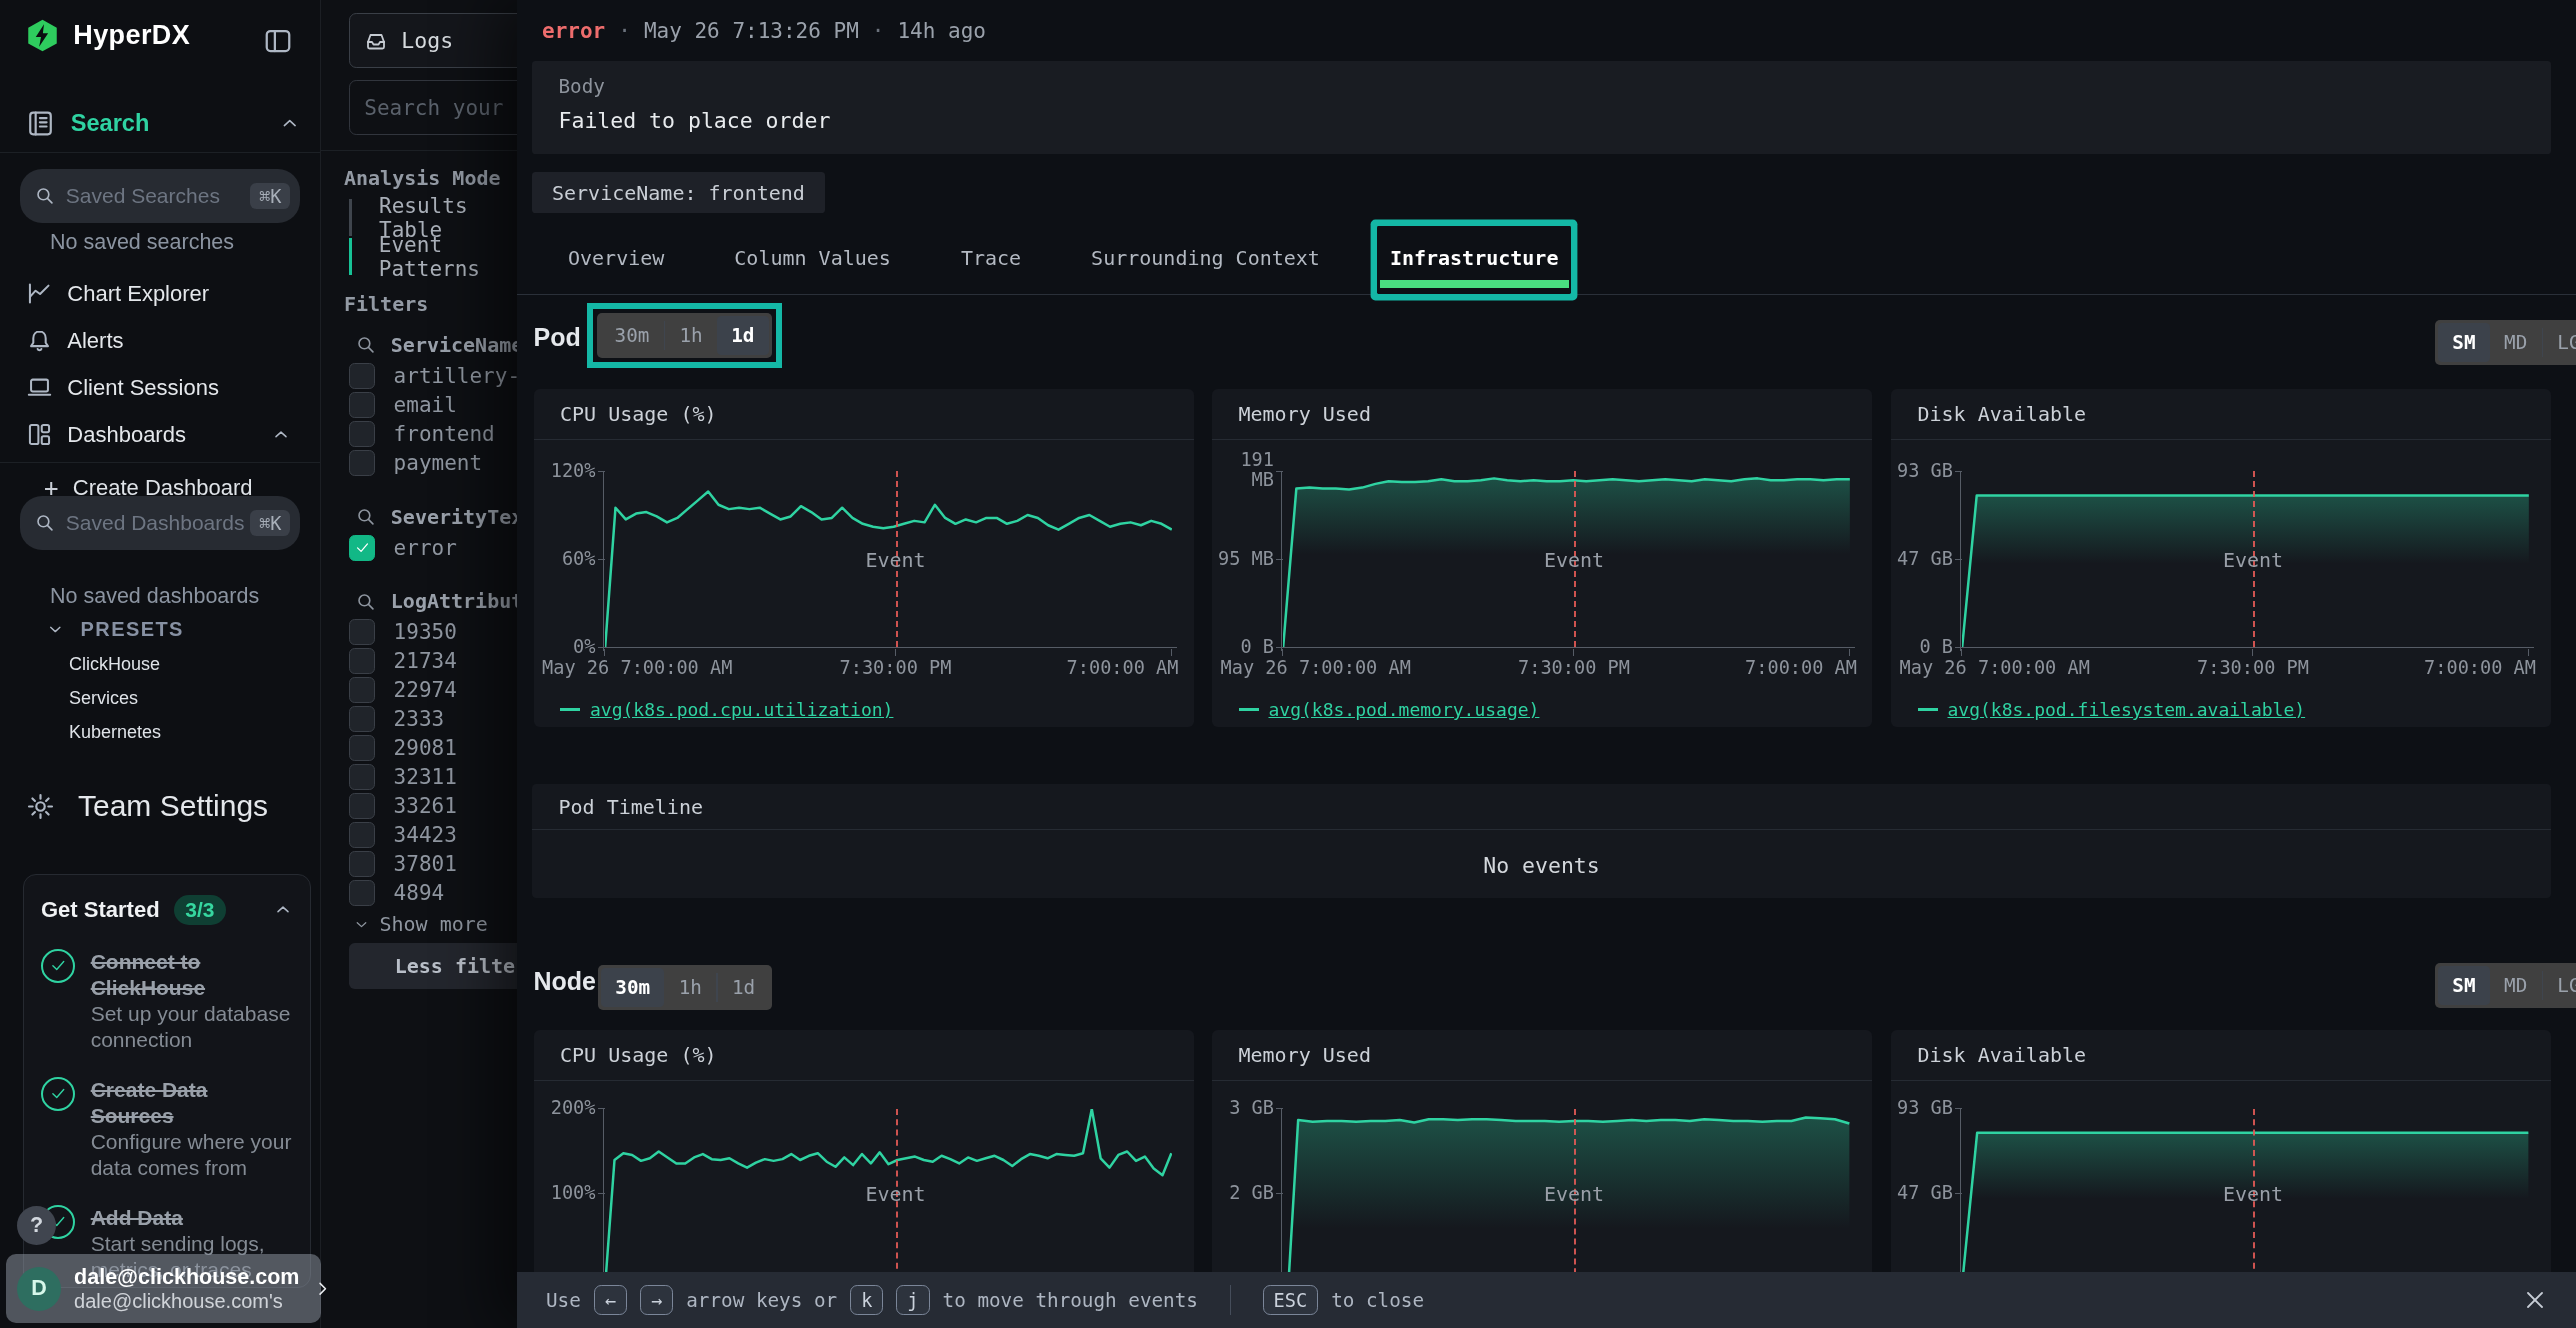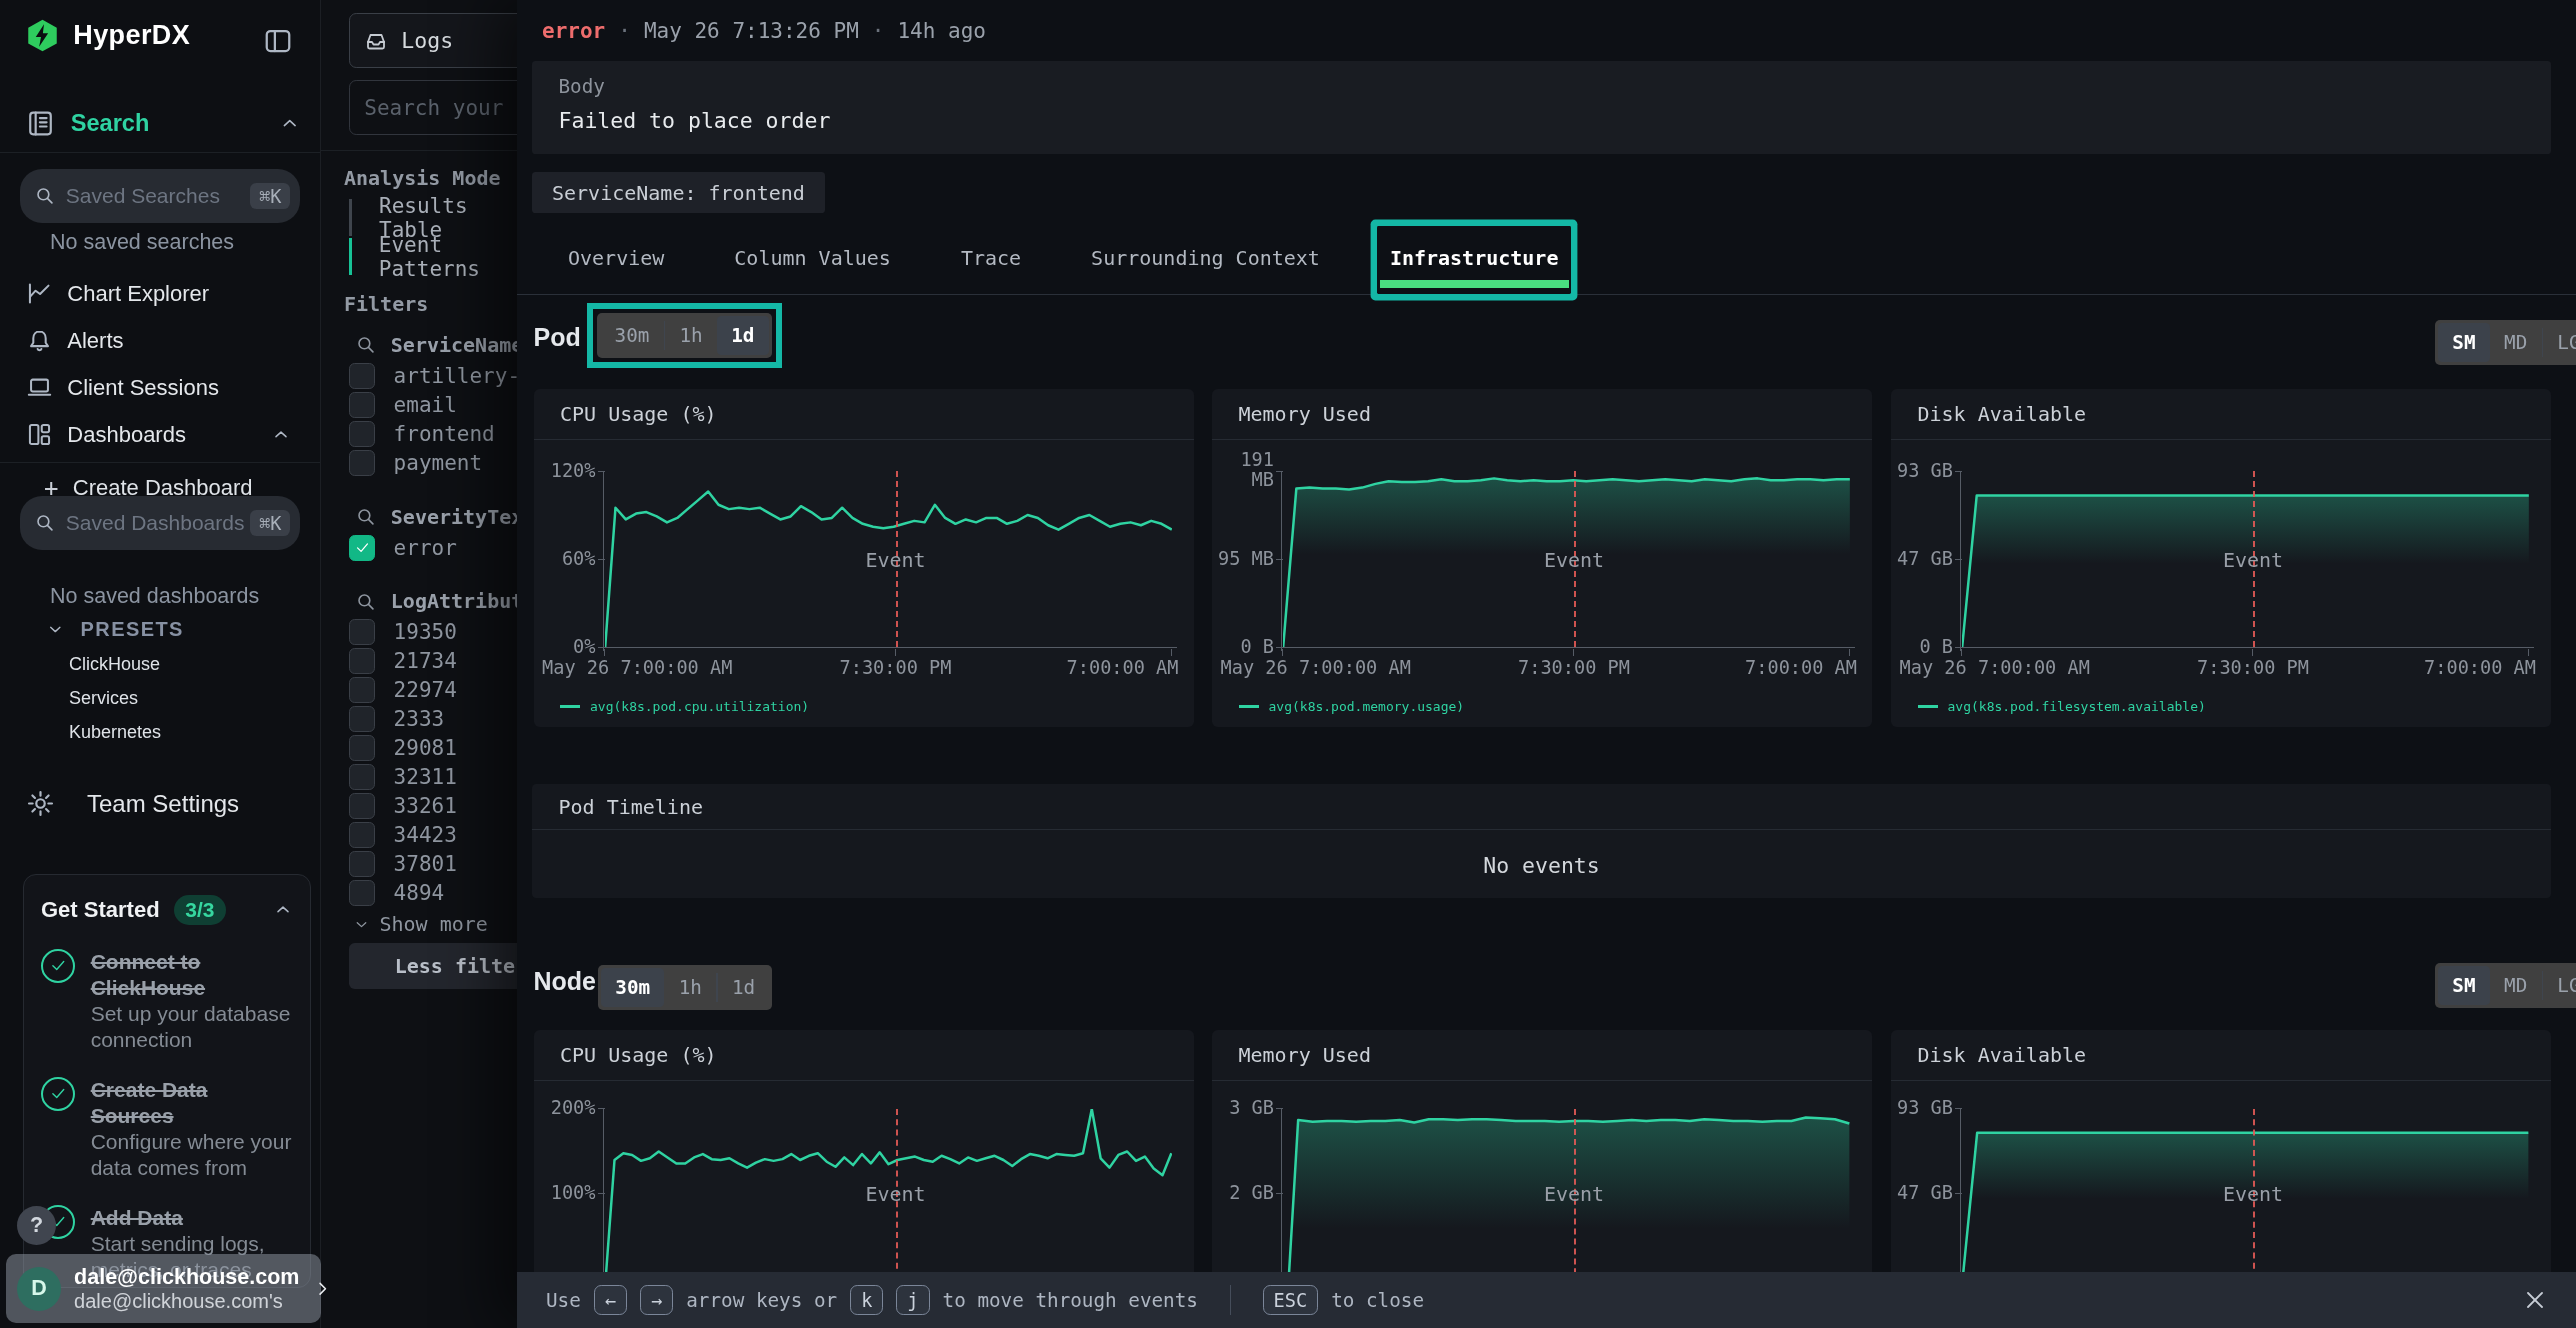--- a/index.html
+++ b/index.html
@@ -32,21 +32,21 @@
   .sb-item .sb-chev { margin-left:auto; margin-right:29px; }
   #sb-menu { position:absolute; left:0; right:0; top:270px; }
   .create-dash { position:absolute; left:44px; top:474px; display:flex; align-items:center; gap:14.3px; cursor:pointer; }
   .create-dash .plus { font-size:24px; color:#c9ced6; }
   .create-dash .lbl { font-size:22px; color:#dfe3e8; }
   .presets-head { position:absolute; left:46px; top:618px; display:flex; align-items:center; gap:16px; cursor:pointer; }
   .presets-head .lbl { font-size:20px; font-weight:600; color:#8791a3; letter-spacing:1.4px; }
   #preset-list { position:absolute; left:69px; top:647px; }
   .preset-item { height:34px; font-size:18px; color:#dfe3e8; display:flex; align-items:center; cursor:pointer; }
   .team-row { position:absolute; left:26px; top:789px; display:flex; align-items:center; cursor:pointer; }
-  .team-row .lbl { margin-left:32px; font-size:24px; color:#e4e7eb; }
+  .team-row .lbl { margin-left:23px; font-size:30px; color:#e4e7eb; }
   #get-started { position:absolute; left:23px; top:874px; width:288px; height:414px; border-radius:13px;
                  border:0.7px solid #262a31; background:#121419; padding:20px 17px; overflow:hidden; }
   .gs-head { display:flex; align-items:center; gap:14.3px; }
   .gs-title { font-size:22px; font-weight:700; color:#f0f2f4; }
   .gs-badge { background:#0f3f33; color:#36d69f; border-radius:715px; padding:2.9px 11.4px; font-size:21px; font-weight:700; }
   .gs-chev { margin-left:auto; }
   .gs-item { margin-top:24px; display:flex; gap:15.7px; }
   .gs-check { flex:0 0 34px; height:34px; border-radius:50%; border:2.1px solid #2fd3a2;
               display:flex; align-items:center; justify-content:center; }
   .gs-ttl { font-size:21px; font-weight:700; color:#99a0a9; text-decoration:line-through; line-height:26px; }
@@ -122,21 +122,21 @@
                padding-left:26.5px; font-size:20px; color:#ccd1d8; }
   .ytick { position:absolute; width:62px; text-align:right; font-size:18.6px; color:#8d939c;
            white-space:pre-line; line-height:20px; }
   .ymark { position:absolute; width:7.2px; height:1.4px; background:#565c66; }
   .xmark { position:absolute; width:1.4px; height:7.2px; background:#565c66; }
   .yaxis { position:absolute; width:1.4px; background:#565c66; }
   .xaxis { position:absolute; height:1.4px; background:#565c66; }
   .xlab { position:absolute; font-size:18.6px; color:#8d939c; white-space:nowrap; }
   .legend { position:absolute; left:26.5px; display:flex; align-items:center; gap:10px; }
   .legend .dash { width:20px; height:2.9px; background:#2fd3a2; }
-  .legend .nm { font-size:13px; color:#2fd3a2; }
+  .legend .nm { font-size:18px; color:#2fd3a2;text-decoration:underline; }
   .evline { position:absolute; width:0; border-left:2.1px dashed rgba(227,90,85,.9); }
   .evlab { position:absolute; transform:translateX(-50%); font-size:20px; color:#999fa8; }
   .chart-svg { position:absolute; }
 
   .timeline-card { position:absolute; left:15px; top:784px; width:2019px; height:114px; background:#15181e; border-radius:4.3px; }
   .timeline-card .hd { height:46px; border-bottom:1.4px solid #262b33; display:flex; align-items:center;
                         padding-left:26.5px; font-size:20px; color:#ccd1d8; }
   .timeline-card .empty { position:absolute; left:0; right:0; top:69px; text-align:center; font-size:21.5px; color:#d3d7dc; }
 
   #footer { position:absolute; left:0; top:1272px; width:2059px; height:56px; background:#262b34;

